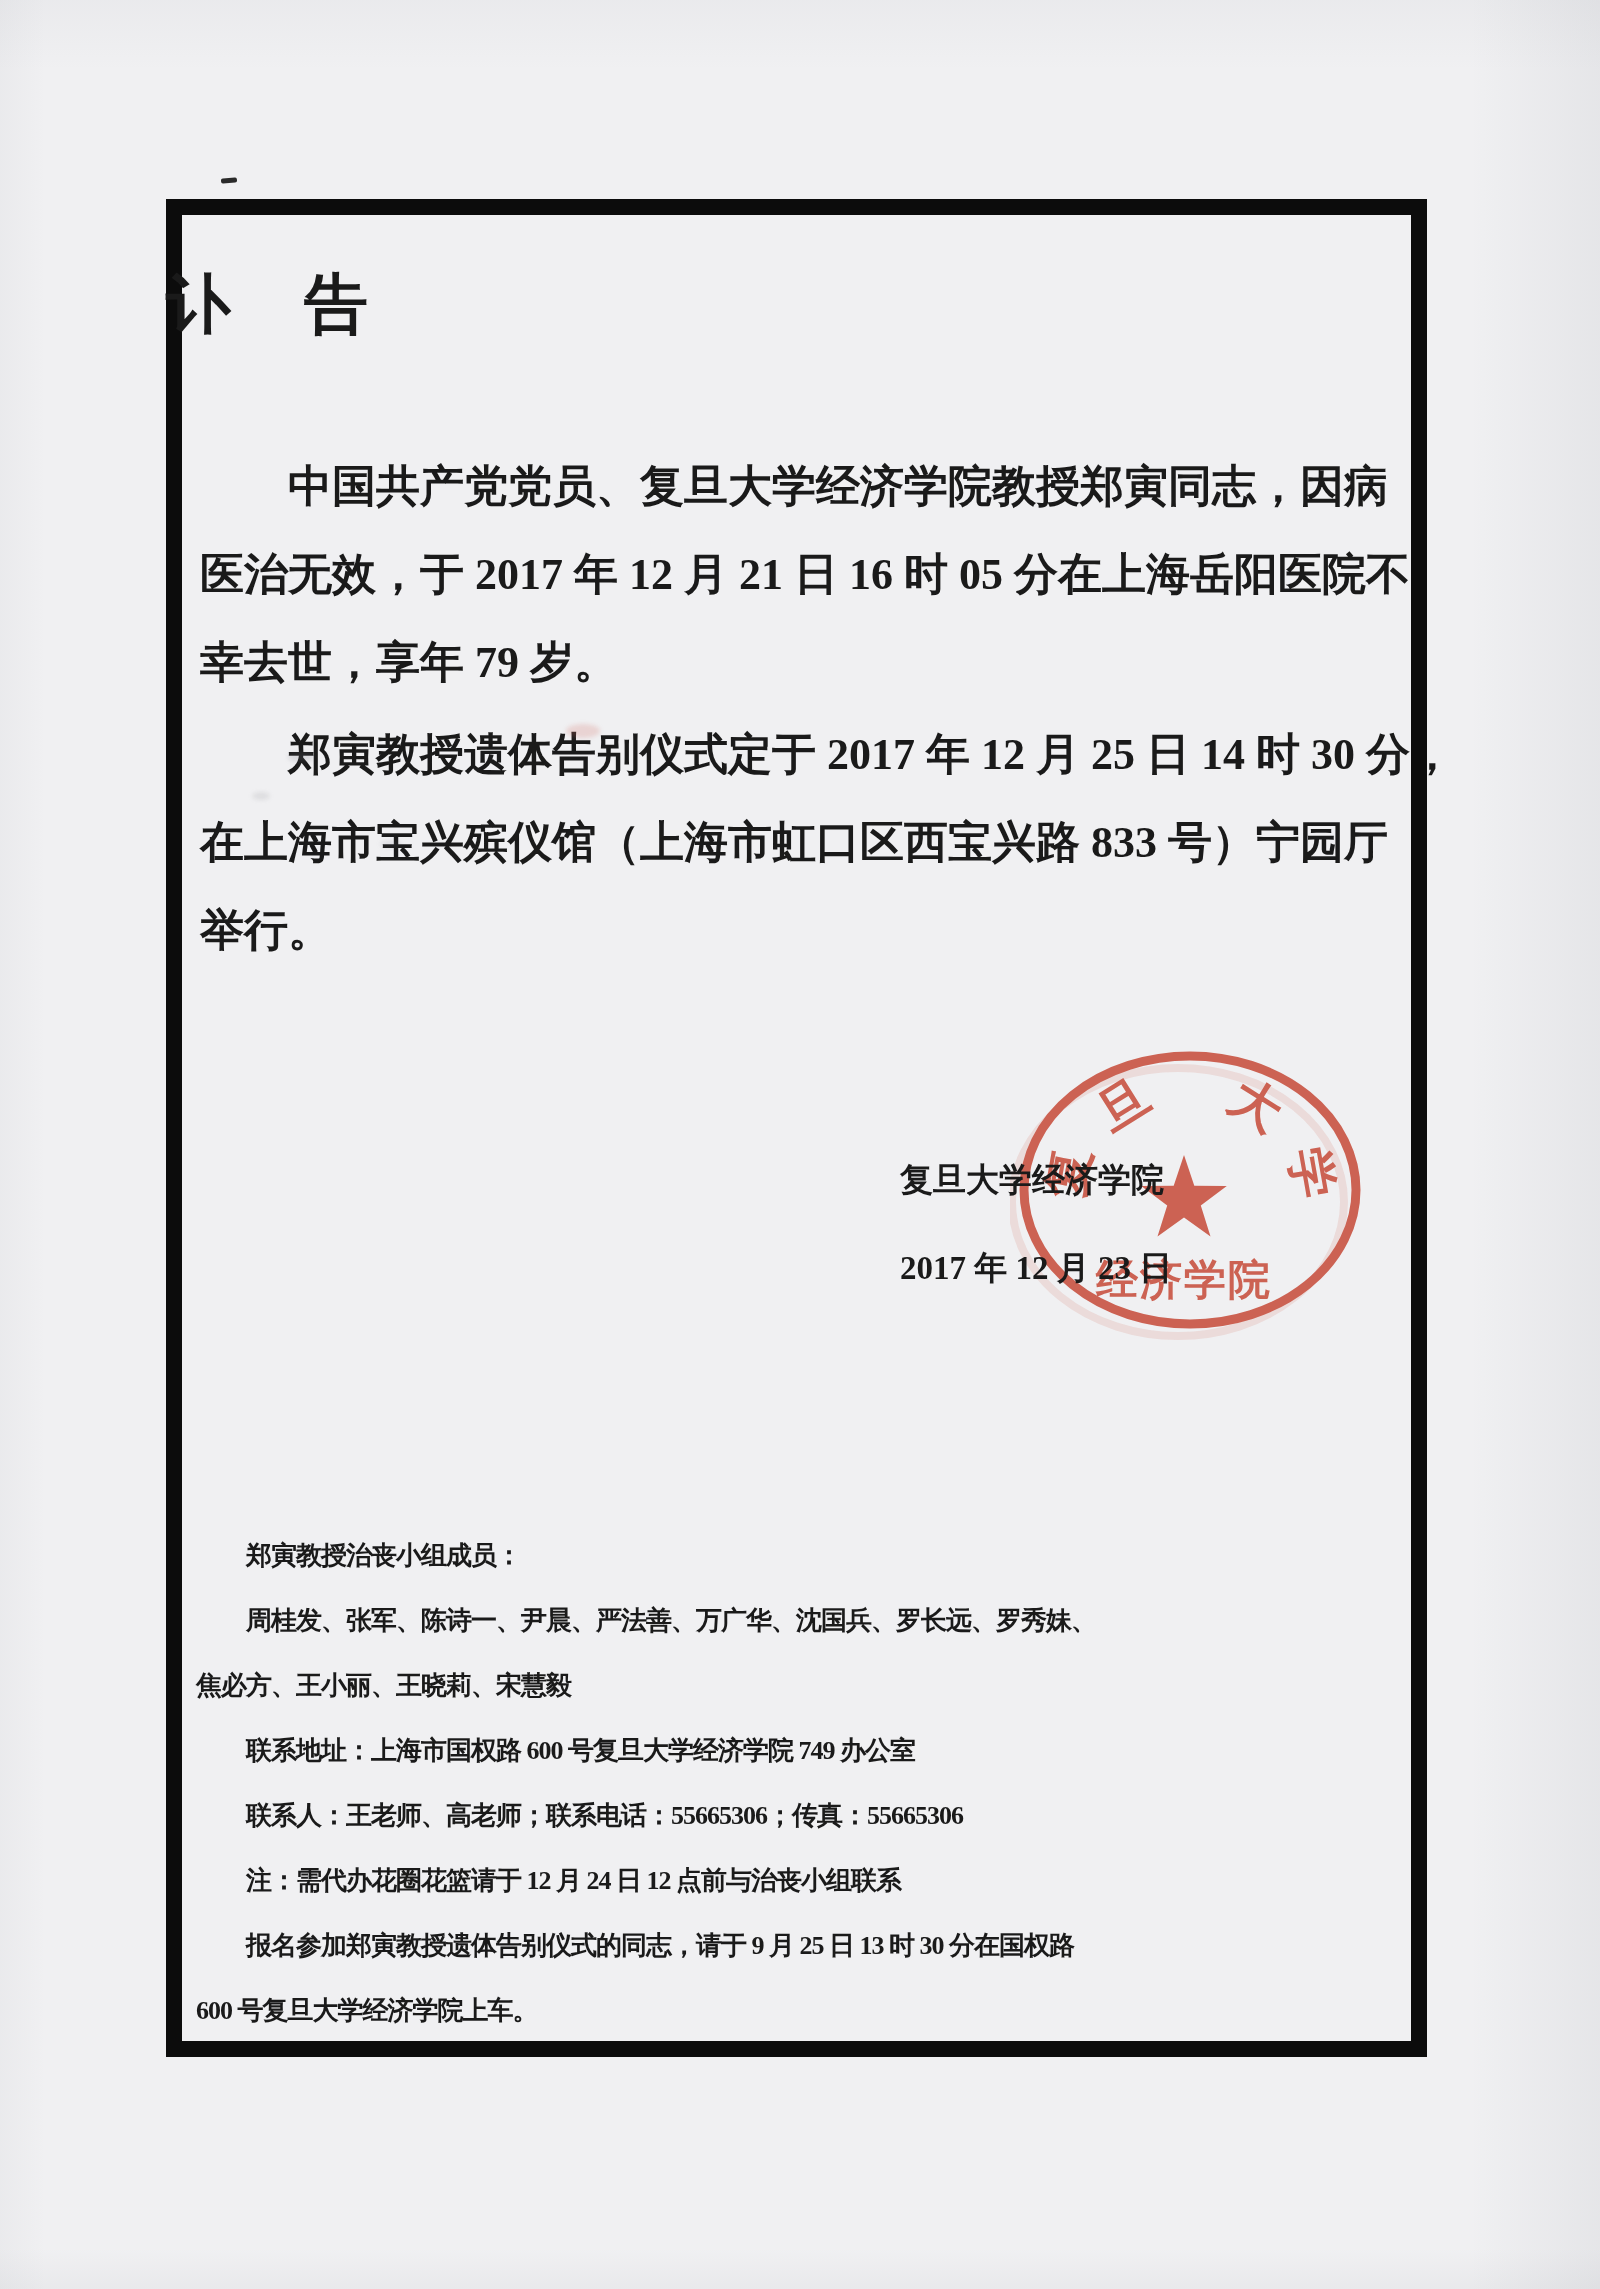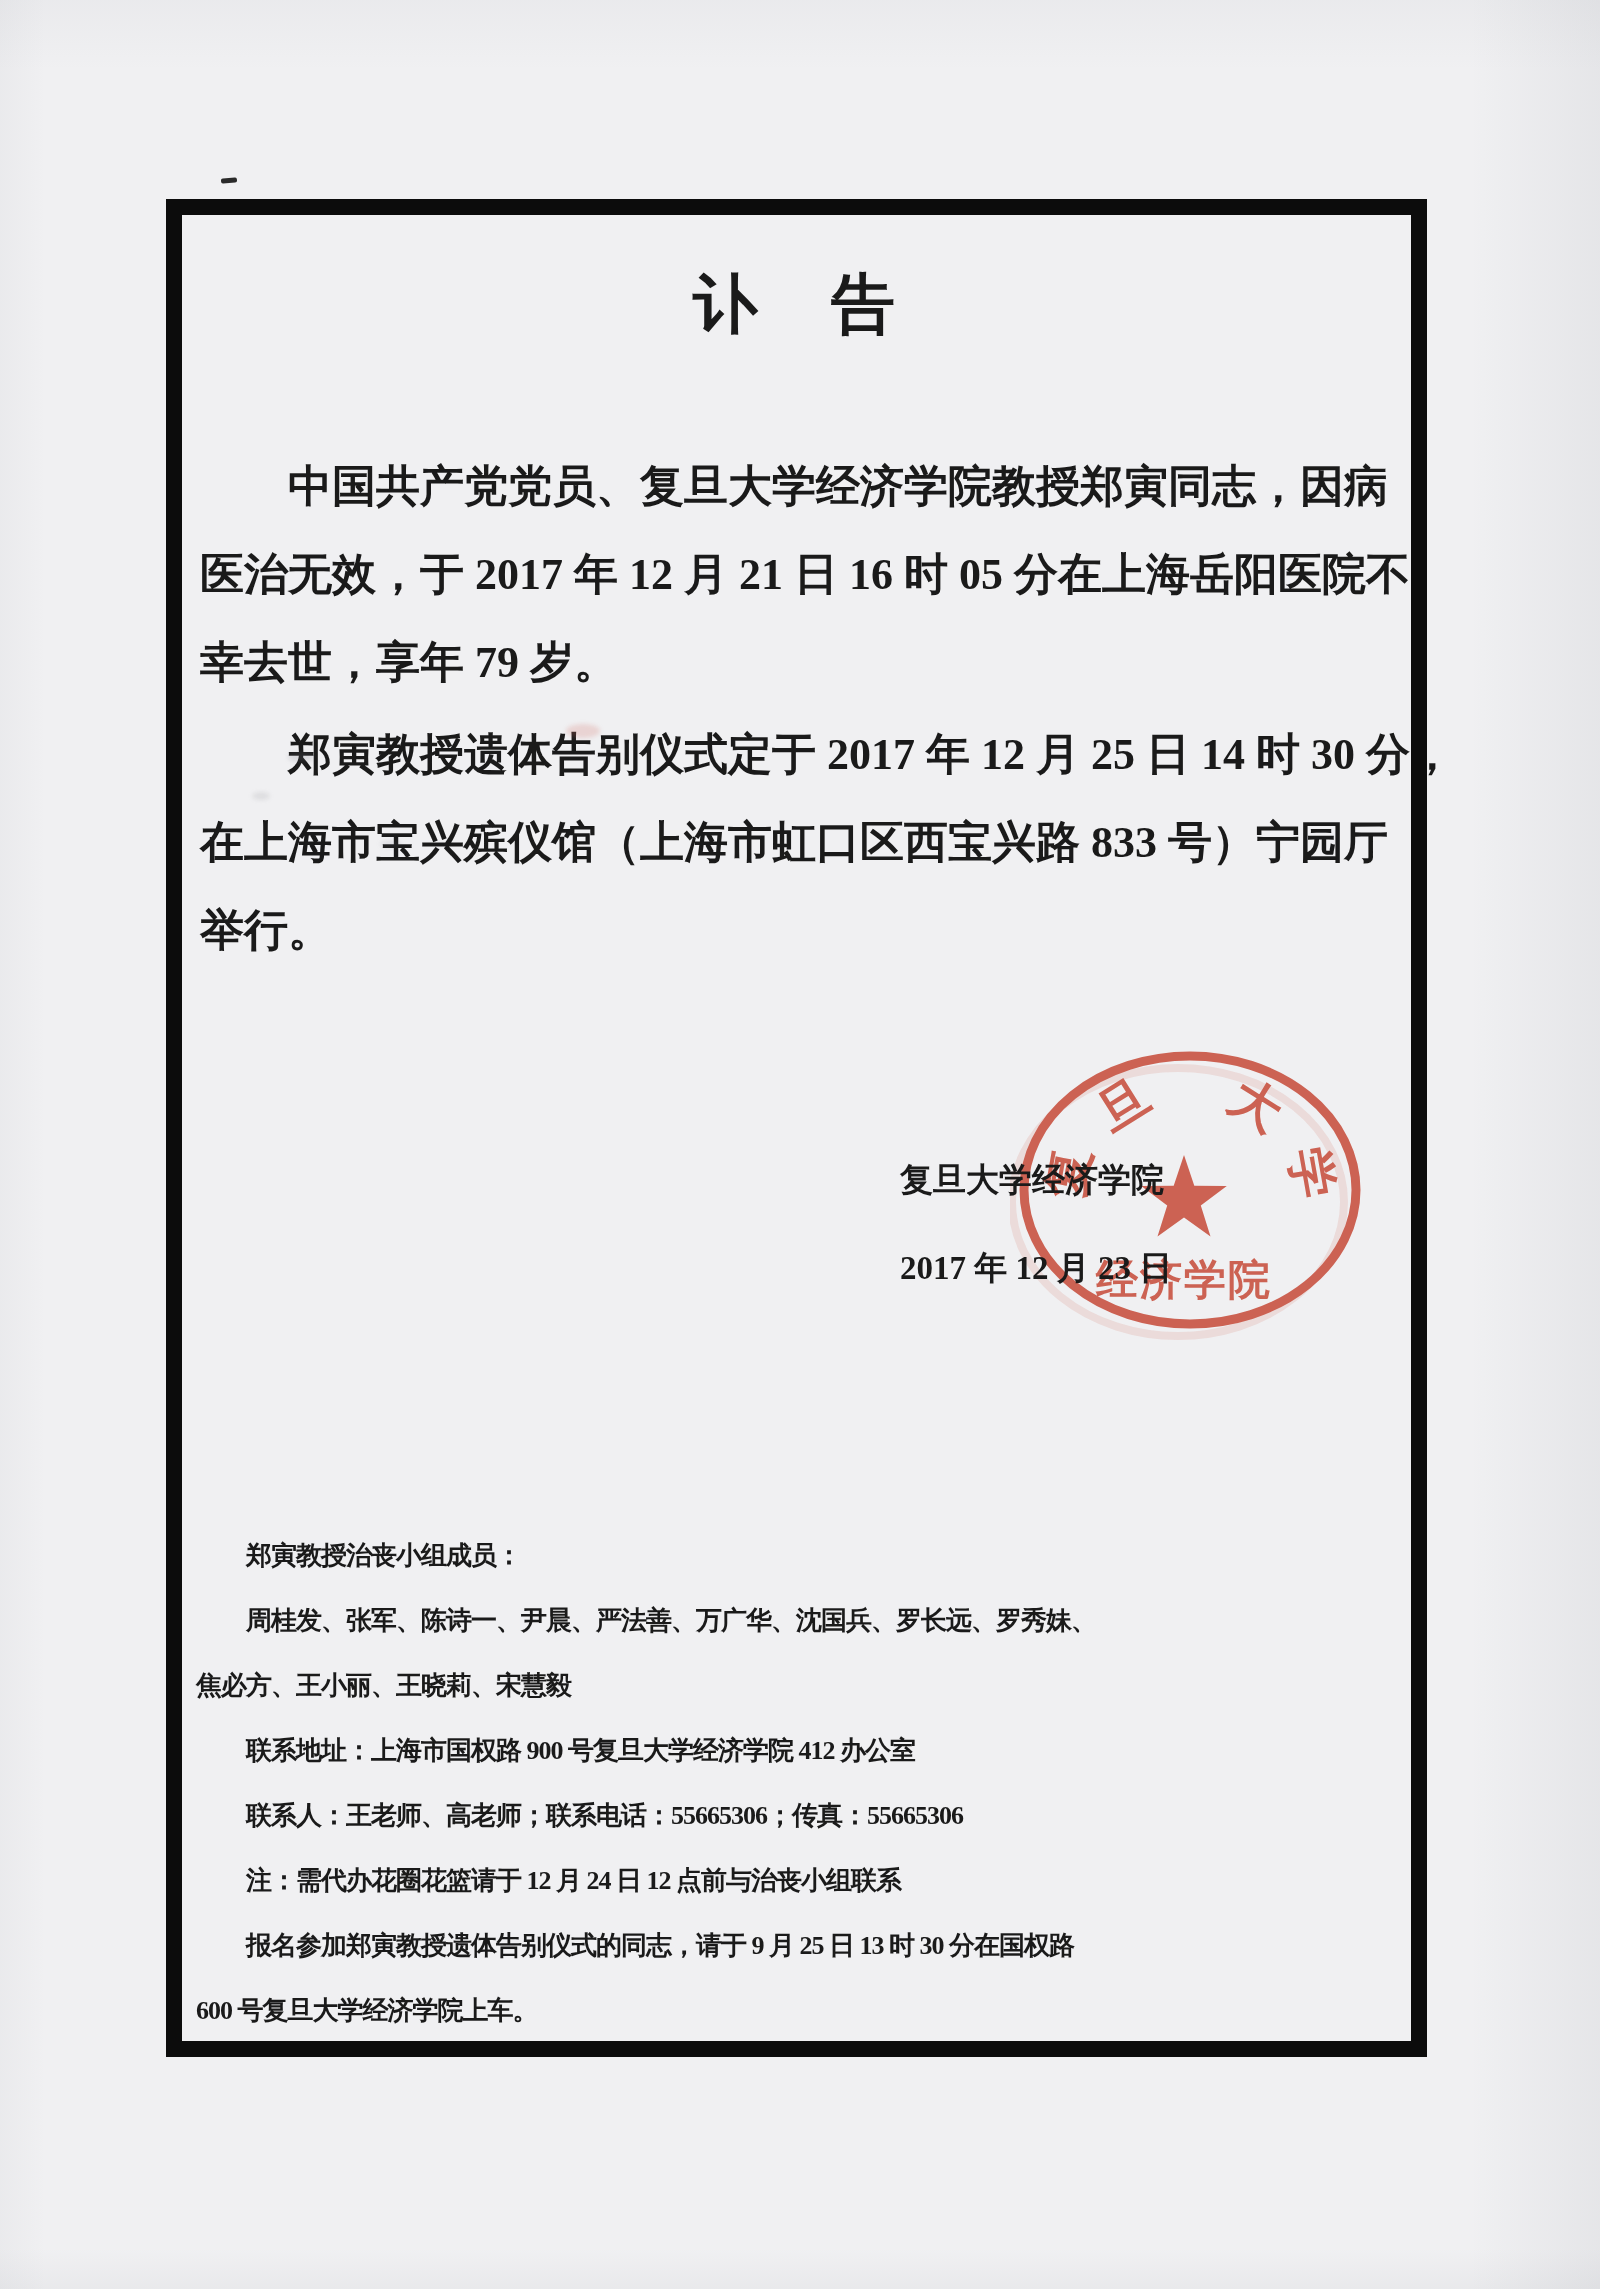--- a/index.html
+++ b/index.html
@@ -17,21 +17,21 @@
   .frame {
     position:absolute; left:166px; top:199px; width:1261px; height:1858px;
     border:16px solid #0c0c0c; box-sizing:border-box;
   }
   .dash {
     position:absolute; left:221px; top:178px; width:16px; height:5px;
     background:#2a2a2a; transform:rotate(-4deg); border-radius:2px;
   }
   .title {
     position:absolute; left:166px; top:261px; width:1261px;
-    text-align:center; font-size:64px; font-weight:bold; letter-spacing:5px;
+    text-align:left; font-size:64px; font-weight:bold; letter-spacing:5px;
   }
   .bodytext {
     position:absolute; left:196px; top:439px; width:1226px;
     font-size:44px; font-weight:bold; line-height:88px;
   }
   .bodytext p { margin:4px; white-space:pre; }
   .seal { position:absolute; left:1010px; top:1040px; z-index:2; }
   .seal text { font-family:"Liberation Serif","DejaVu Serif",serif; font-weight:bold; }
   .signature {
     position:absolute; left:900px; top:1136px; width:494px; z-index:3;
@@ -84,21 +84,21 @@
 
   <div class="signature">
     <div>复旦大学经济学院</div>
     <div>2017 年 12 月 23 日</div>
   </div>
 
   <div class="footer">
     <div>　　郑寅教授治丧小组成员：</div>
     <div>　　周桂发、张军、陈诗一、尹晨、严法善、万广华、沈国兵、罗长远、罗秀妹、</div>
     <div>焦必方、王小丽、王晓莉、宋慧毅</div>
-    <div>　　联系地址：上海市国权路 900 号复旦大学经济学院 412 办公室</div>
+    <div>　　联系地址：上海市国权路 600 号复旦大学经济学院 749 办公室</div>
     <div>　　联系人：王老师、高老师；联系电话：55665306；传真：55665306</div>
     <div>　　注：需代办花圈花篮请于 12 月 24 日 12 点前与治丧小组联系</div>
     <div>　　报名参加郑寅教授遗体告别仪式的同志，请于 9 月 25 日 13 时 30 分在国权路</div>
     <div>600 号复旦大学经济学院上车。</div>
   </div>
 
   <div class="speck speck-pink"></div>
   <div class="speck speck-gray-1"></div>
   <div class="speck speck-gray-2"></div>
   <div class="speck speck-gray-3"></div>

